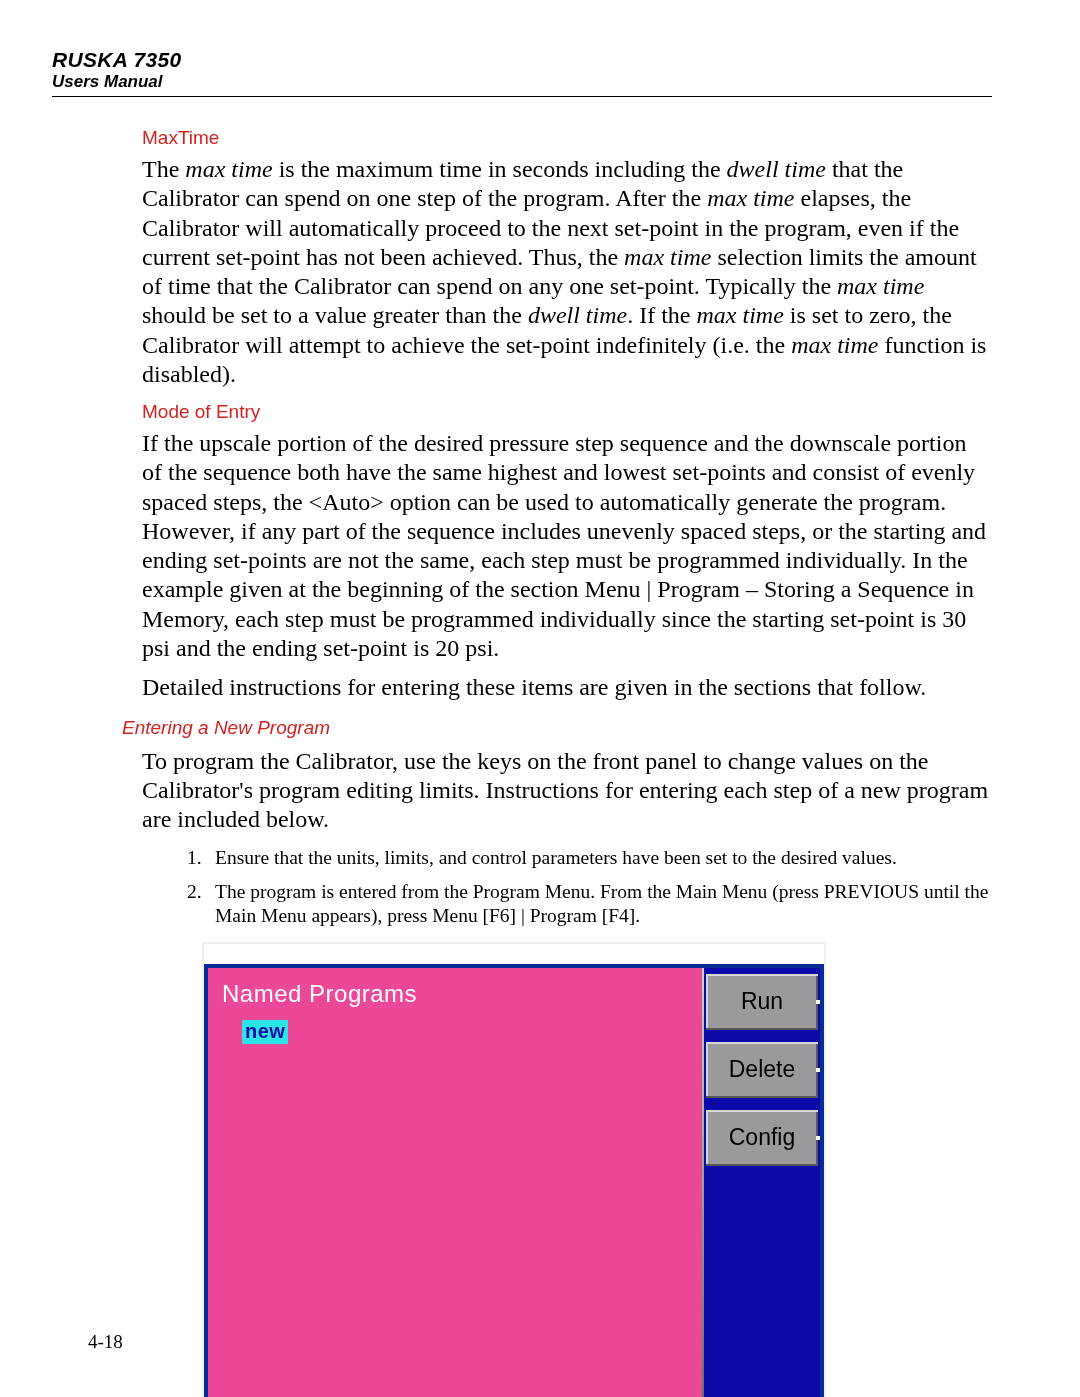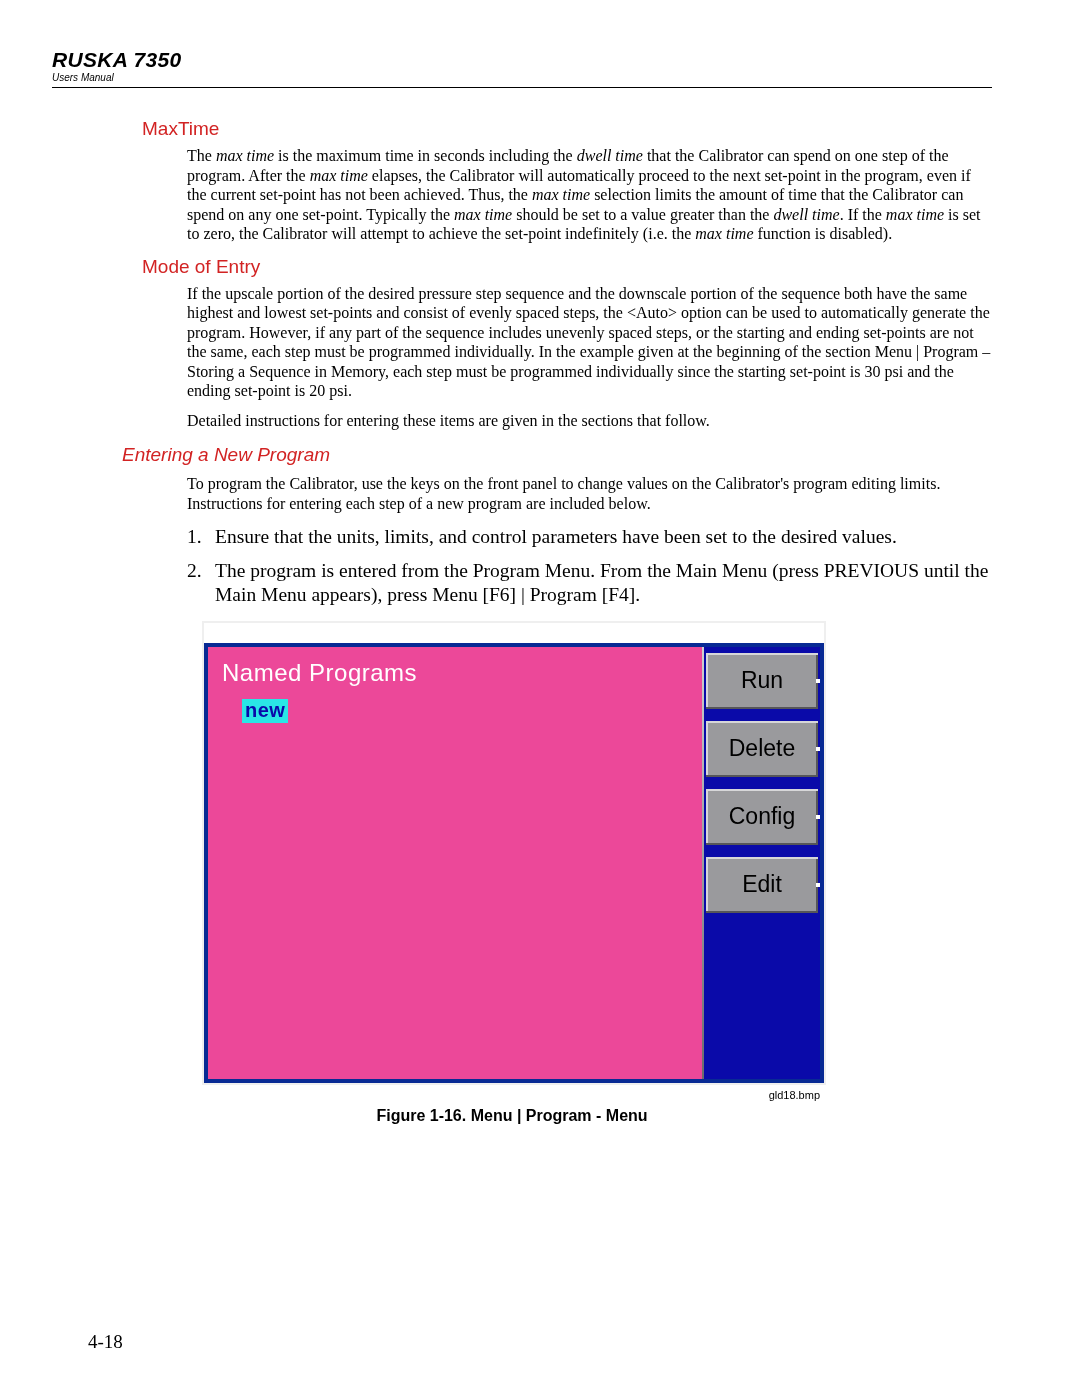--- a/index.html
+++ b/index.html
@@ -23,22 +23,23 @@
   }
   .header-title {
     font-weight: bold;
     font-style: italic;
     font-size: 21px;
     font-family: Arial, Helvetica, sans-serif;
     letter-spacing: .3px;
   }
   .header-sub {
     font-style: italic;
-    font-size: 10px;
-    font-family: Arial, Helvetica, sans-serif;
+    font-size: 17px;
+    font-family: Arial, Helvetica, sans-serif;
+    font-weight: bold;
   }
   .content {
     padding-left: 90px;
     padding-right: 0;
   }
   .subhead-red {
     color: #d22323;
     font-family: Arial, Helvetica, sans-serif;
     font-size: 19px;
     margin-bottom: 6px;
@@ -46,23 +47,22 @@
   .subhead-red-italic {
     color: #d22323;
     font-family: Arial, Helvetica, sans-serif;
     font-size: 19px;
     font-style: italic;
     margin-top: 14px;
     margin-bottom: 8px;
     margin-left: -20px;
   }
   .body-block {
-    font-size: 16px;
+    font-size: 24px;
     line-height: 1.22;
-    margin-left: 45px;
     margin-bottom: 12px;
   }
   .para { margin-bottom: 10px; }
   .ol {
     margin-left: 45px;
     font-size: 19.5px;
     line-height: 1.22;
   }
   .ol .item {
     display: flex;
@@ -221,24 +221,20 @@
                 <span class="tick"></span>
               </div>
             <div class="sk-btn sk2">
                 <span>Delete</span>
                 <span class="tick"></span>
               </div>
             <div class="sk-btn sk3">
                 <span>Config</span>
                 <span class="tick"></span>
               </div>
-            <div class="sk-btn sk4">
-                <span>Edit</span>
-                <span class="tick"></span>
-              </div>
           </div>
         </div>
       </div>
       <div style="display:flex;justify-content:space-between;align-items:flex-start;">
         <div style="flex:1"></div>
         <div class="tiny-cap" style="width:120px;">gld18.bmp</div>
       </div>
       <div class="fig-caption">Figure 1-16. Menu | Program - Menu</div>
     </div>
 

